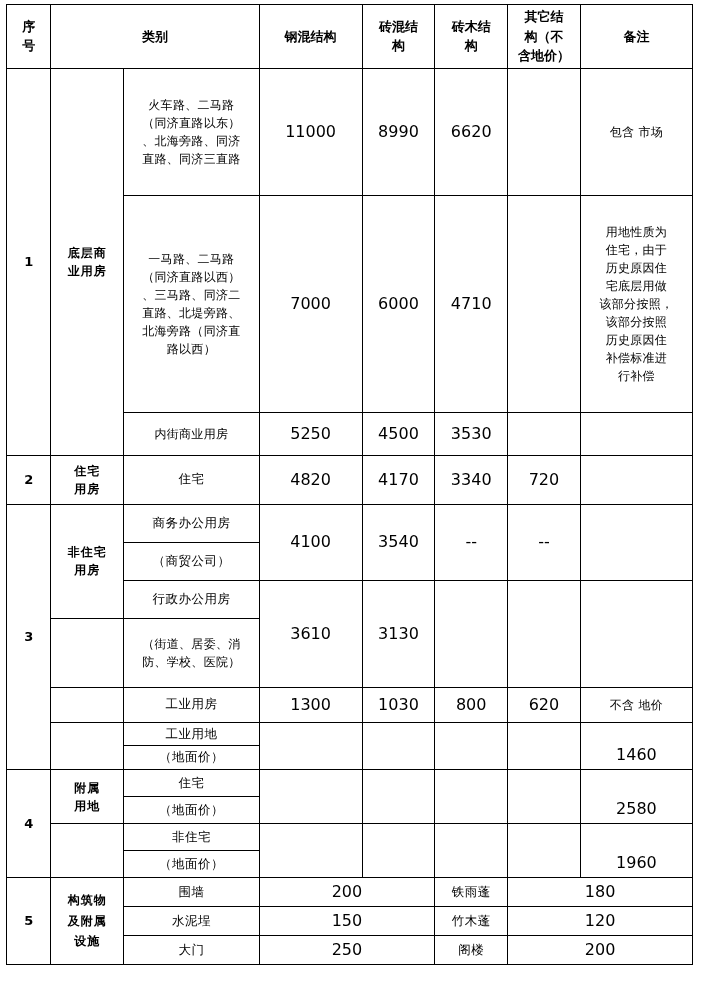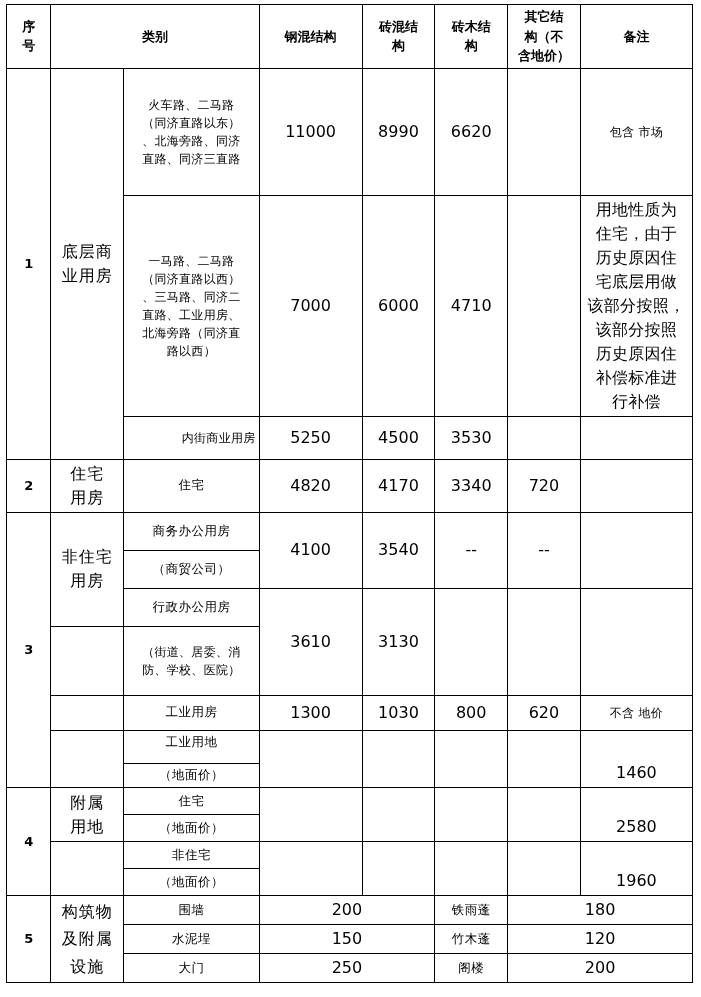--- a/index.html
+++ b/index.html
@@ -42,40 +42,41 @@
   .hdr-sn {
     font-weight: bold;
     font-size: 13px;
     line-height: 1.35;
   }
   .idx {
     font-weight: bold;
     font-size: 13px;
   }
   .cat-main {
-    font-size: 16px;
+    font-size: 12px;
     letter-spacing: 1px;
     line-height: 1.9;
+    font-weight: bold;
   }
   .sub-label {
     font-size: 12.5px;
     line-height: 1.75;
     letter-spacing: 0.5px;
   }
   .desc {
     font-size: 12px;
     line-height: 1.75;
     text-align: center;
     letter-spacing: 0.3px;
   }
   .num {
     font-size: 16px;
   }
   .note {
-    font-size: 16px;
+    font-size: 12px;
     line-height: 1.75;
     letter-spacing: 0.3px;
   }
   .note-sp {
     font-size: 12px;
     letter-spacing: 0.3px;
   }
   
   col.c-sn { width: 44px; }
   col.c-cat { width: 72px; }
@@ -142,42 +143,42 @@
         <td class="num">8990</td>
         <td class="num">6620</td>
         <td class="num"></td>
         <td class="note-sp">包含    市场</td>
       </tr>
       <tr>
         <td class="desc" style="height:212px;">
           <div>一马路、二马路</div>
           <div>（同济直路以西）</div>
           <div>、三马路、同济二</div>
-          <div>直路、工业用房、</div>
+          <div>直路、北堤旁路、</div>
           <div>北海旁路（同济直</div>
           <div>路以西）</div>
         </td>
         <td class="num">7000</td>
         <td class="num">6000</td>
         <td class="num">4710</td>
         <td class="num"></td>
         <td class="note">
           <div>用地性质为</div>
           <div>住宅，由于</div>
           <div>历史原因住</div>
           <div>宅底层用做</div>
           <div>该部分按照，</div>
           <div>该部分按照</div>
           <div>历史原因住</div>
           <div>补偿标准进</div>
           <div>行补偿</div>
         </td>
       </tr>
       <tr>
-        <td class="desc" style="height:38px;text-align:right;">
+        <td class="desc" style="height:38px;">
           <div>内街商业用房</div>
         </td>
         <td class="num">5250</td>
         <td class="num">4500</td>
         <td class="num">3530</td>
         <td class="num"></td>
         <td class="note-sp"></td>
       </tr>
 
       <tr>
@@ -230,21 +231,21 @@
         <td class="sub-label" style="height:30px;">工业用房</td>
         <td class="num">1300</td>
         <td class="num">1030</td>
         <td class="num">800</td>
         <td class="num">620</td>
         <td class="note-sp">不含    地价</td>
       </tr>
       <tr>
         <td class="sub-label"></td>
         <td class="sub-label">
-          <div style="border-bottom:1px solid #000;margin:0 -3px;padding-bottom:12px;">工业用地</div>
+          <div style="border-bottom:1px solid #000;margin:0 -3px;padding-bottom:2px;">工业用地</div>
           <div style="padding-top:2px;">（地面价）</div>
         </td>
         <td class="num"></td>
         <td class="num"></td>
         <td class="num"></td>
         <td class="num"></td>
         <td class="num" style="vertical-align:bottom;">1460</td>
       </tr>
 
       <tr>

